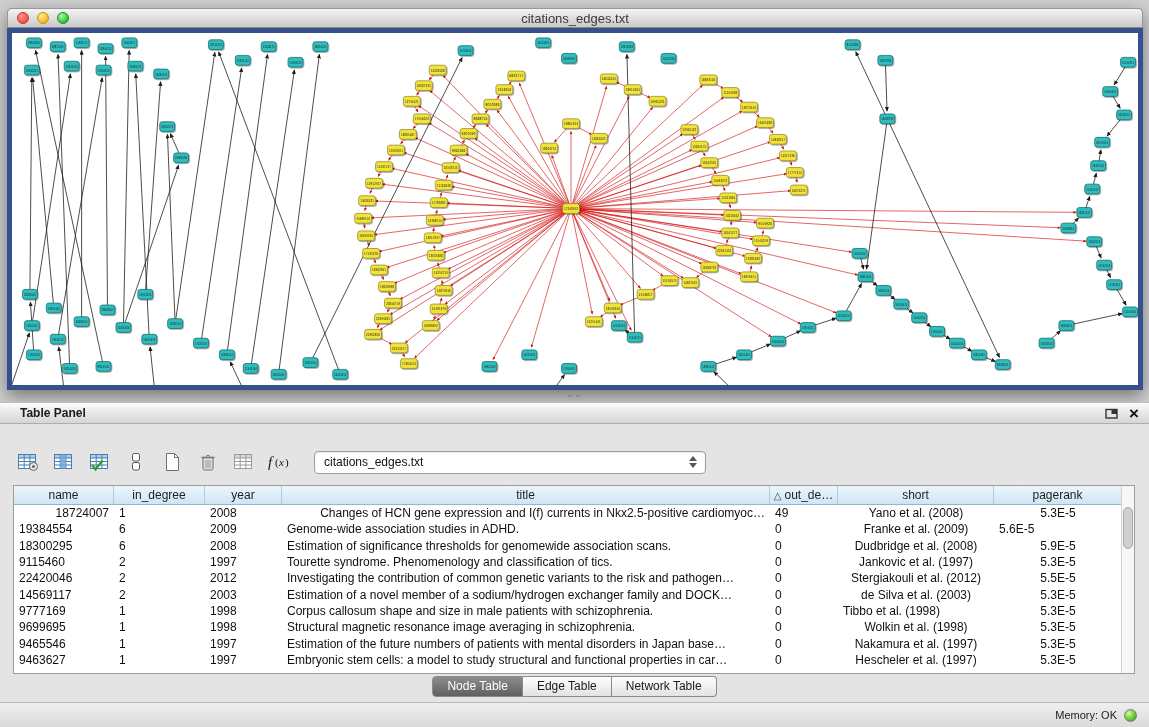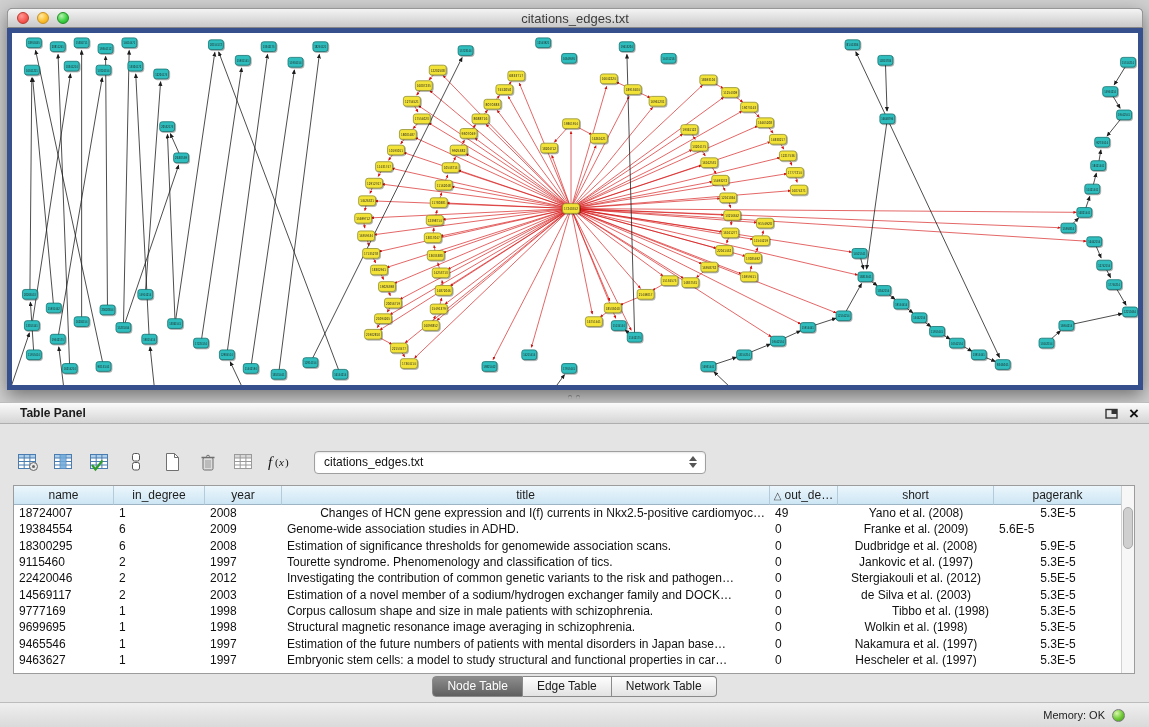--- a/index.html
+++ b/index.html
@@ -62,21 +62,21 @@
 
   .tabs { position:absolute; left:0; top:273px; width:100%; display:flex; justify-content:center; }
   .seg { height:21px; line-height:19px; padding:0 14px; font-size:12px; border:1px solid #8a8a8a; border-left:none;
          background:linear-gradient(#fefefe,#e2e2e2); color:#1a1a1a; }
   .seg.first { border-left:1px solid #8a8a8a; border-radius:4px 0 0 4px; }
   .seg.last  { border-radius:0 4px 4px 0; }
   .seg.sel   { background:linear-gradient(#8d8d8d,#5f5f5f); color:#fff; }
 
   .statusbar { position:absolute; left:0; bottom:0; width:1149px; height:25px;
                background:linear-gradient(#efefef,#dadada); border-top:1px solid #bcbcbc;
-               display:flex; align-items:center; justify-content:flex-end; gap:7px; padding-right:24px;
+               display:flex; align-items:center; justify-content:flex-end; gap:7px; padding-right:12px;
                font-size:11px; color:#222; }
   .memdot { width:13px; height:13px; border-radius:50%;
             background:radial-gradient(circle at 35% 30%, #d9f8ac, #74cd3a 50%, #3a970f);
             border:1px solid #7a7a7a; }
 </style>
 </head>
 <body>
 
 <div class="screen">
 
@@ -1007,21 +1007,21 @@
           </div>
           <div class="th" style="width: 156px;">
             <span>short</span>
           </div>
           <div class="th" style="width: 128px;">
             <span>pagerank</span>
           </div>
         </div>
       <div id="tbody">
           <div class="trow">
-            <div class="td" style="width: 100px; text-align: left;">18724007</div>
+            <div class="td" style="width: 100px; text-align: right;">18724007</div>
             <div class="td" style="width: 91px; text-align: left;">1</div>
             <div class="td" style="width: 77px; text-align: left;">2008</div>
             <div class="td" style="width: 488px; text-align: right;">Changes of HCN gene expression and I(f) currents in Nkx2.5-positive cardiomyoc…</div>
             <div class="td" style="width: 68px; text-align: left;">49</div>
             <div class="td" style="width: 156px; text-align: center;">Yano et al. (2008)</div>
             <div class="td" style="width: 128px; text-align: center;">5.3E-5</div>
           </div>
           <div class="trow">
             <div class="td" style="width: 100px; text-align: left;">19384554</div>
             <div class="td" style="width: 91px; text-align: left;">6</div>
@@ -1066,21 +1066,21 @@
             <div class="td" style="width: 68px; text-align: left;">0</div>
             <div class="td" style="width: 156px; text-align: center;">de Silva et al. (2003)</div>
             <div class="td" style="width: 128px; text-align: center;">5.3E-5</div>
           </div>
           <div class="trow">
             <div class="td" style="width: 100px; text-align: left;">9777169</div>
             <div class="td" style="width: 91px; text-align: left;">1</div>
             <div class="td" style="width: 77px; text-align: left;">1998</div>
             <div class="td" style="width: 488px; text-align: left;">Corpus callosum shape and size in male patients with schizophrenia.</div>
             <div class="td" style="width: 68px; text-align: left;">0</div>
-            <div class="td" style="width: 156px; text-align: right;">Tibbo et al. (1998)</div>
+            <div class="td" style="width: 156px; text-align: left;">Tibbo et al. (1998)</div>
             <div class="td" style="width: 128px; text-align: center;">5.3E-5</div>
           </div>
           <div class="trow">
             <div class="td" style="width: 100px; text-align: left;">9699695</div>
             <div class="td" style="width: 91px; text-align: left;">1</div>
             <div class="td" style="width: 77px; text-align: left;">1998</div>
             <div class="td" style="width: 488px; text-align: left;">Structural magnetic resonance image averaging in schizophrenia.</div>
             <div class="td" style="width: 68px; text-align: left;">0</div>
             <div class="td" style="width: 156px; text-align: center;">Wolkin et al. (1998)</div>
             <div class="td" style="width: 128px; text-align: center;">5.3E-5</div>

